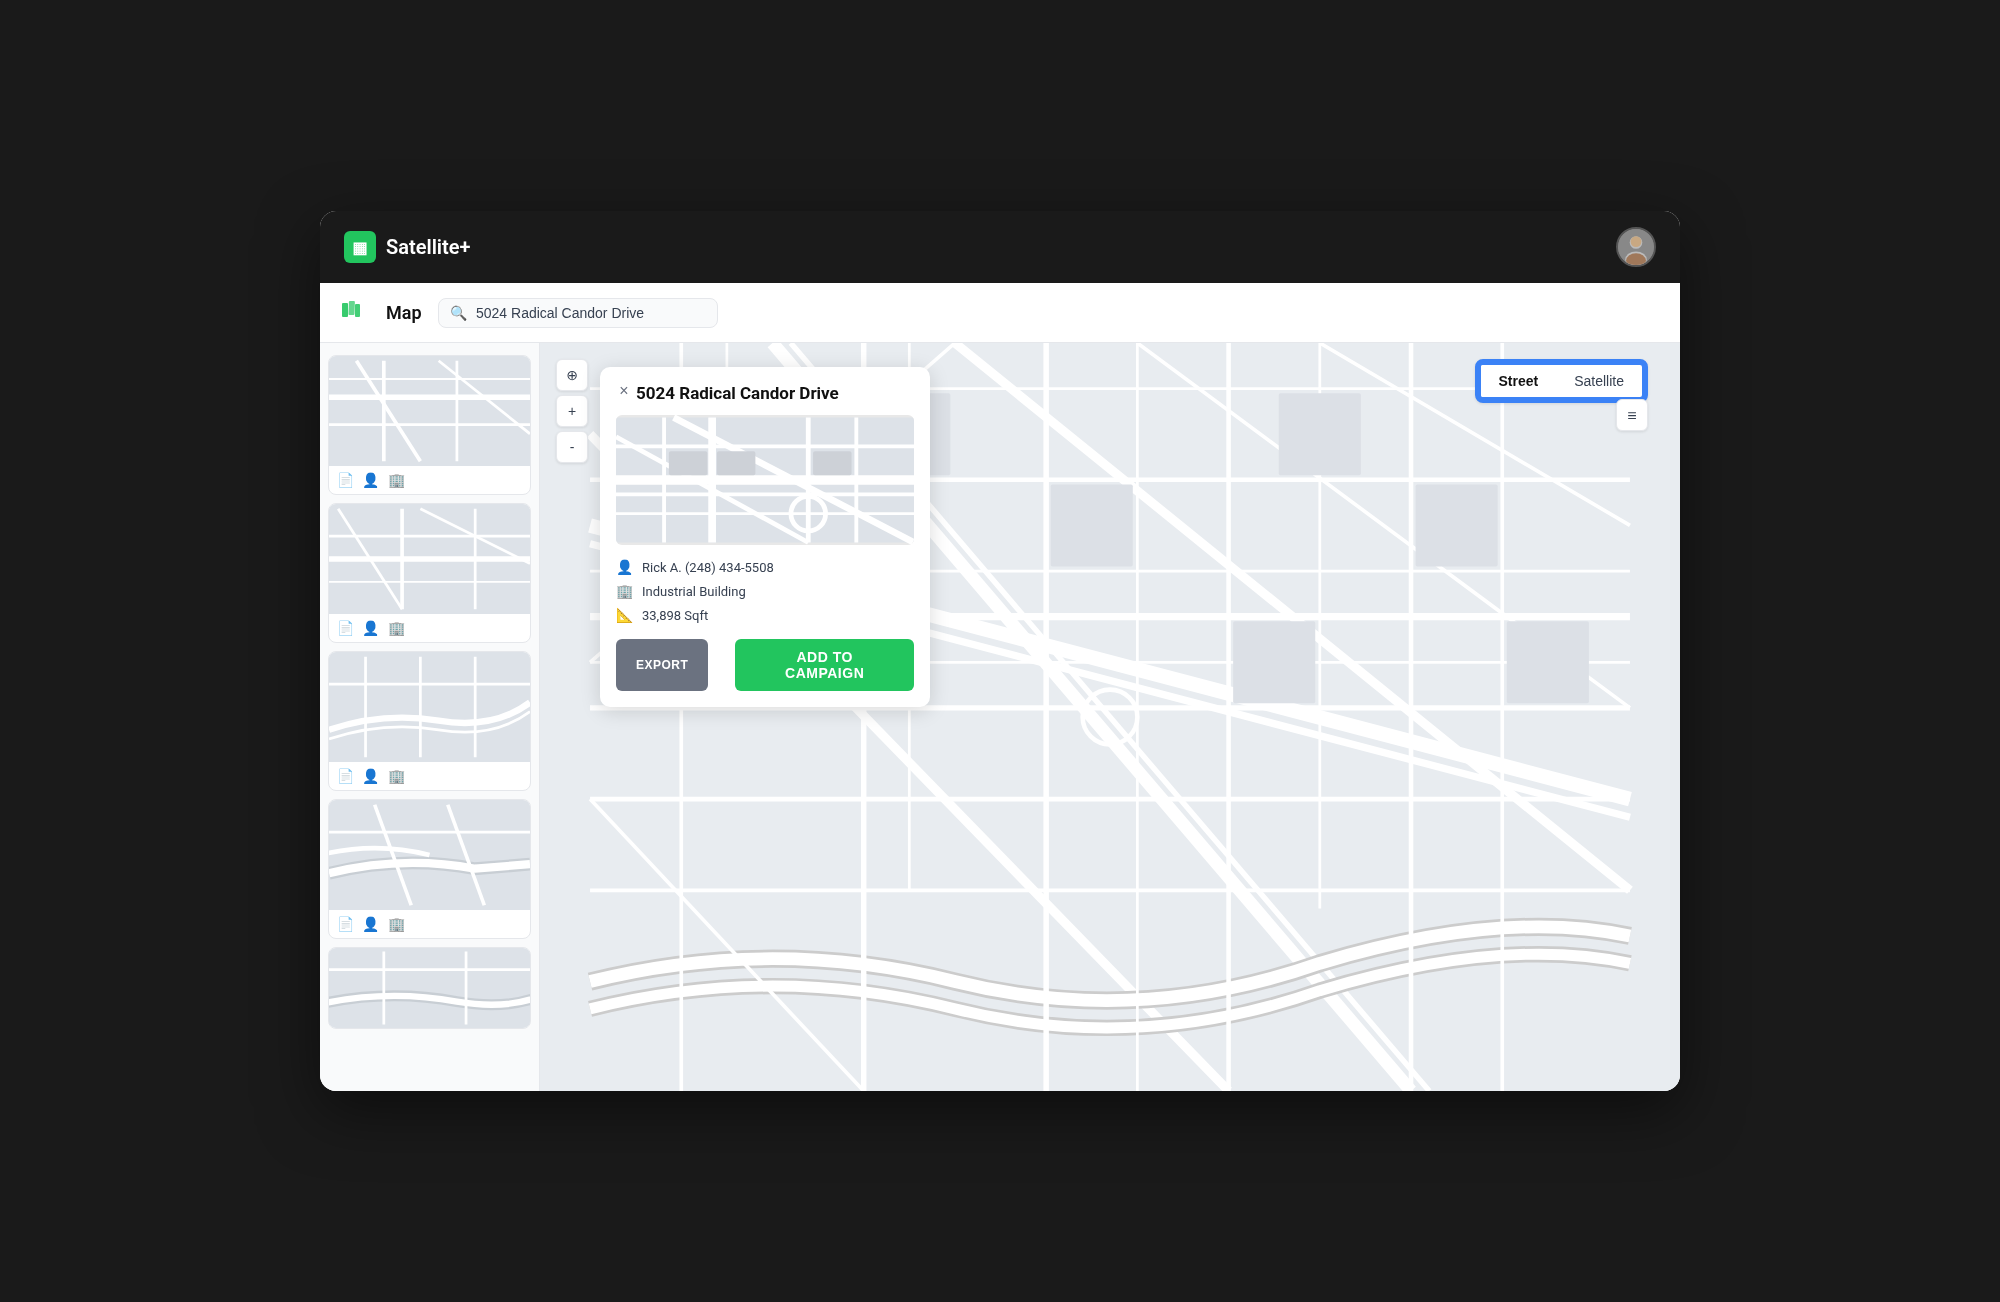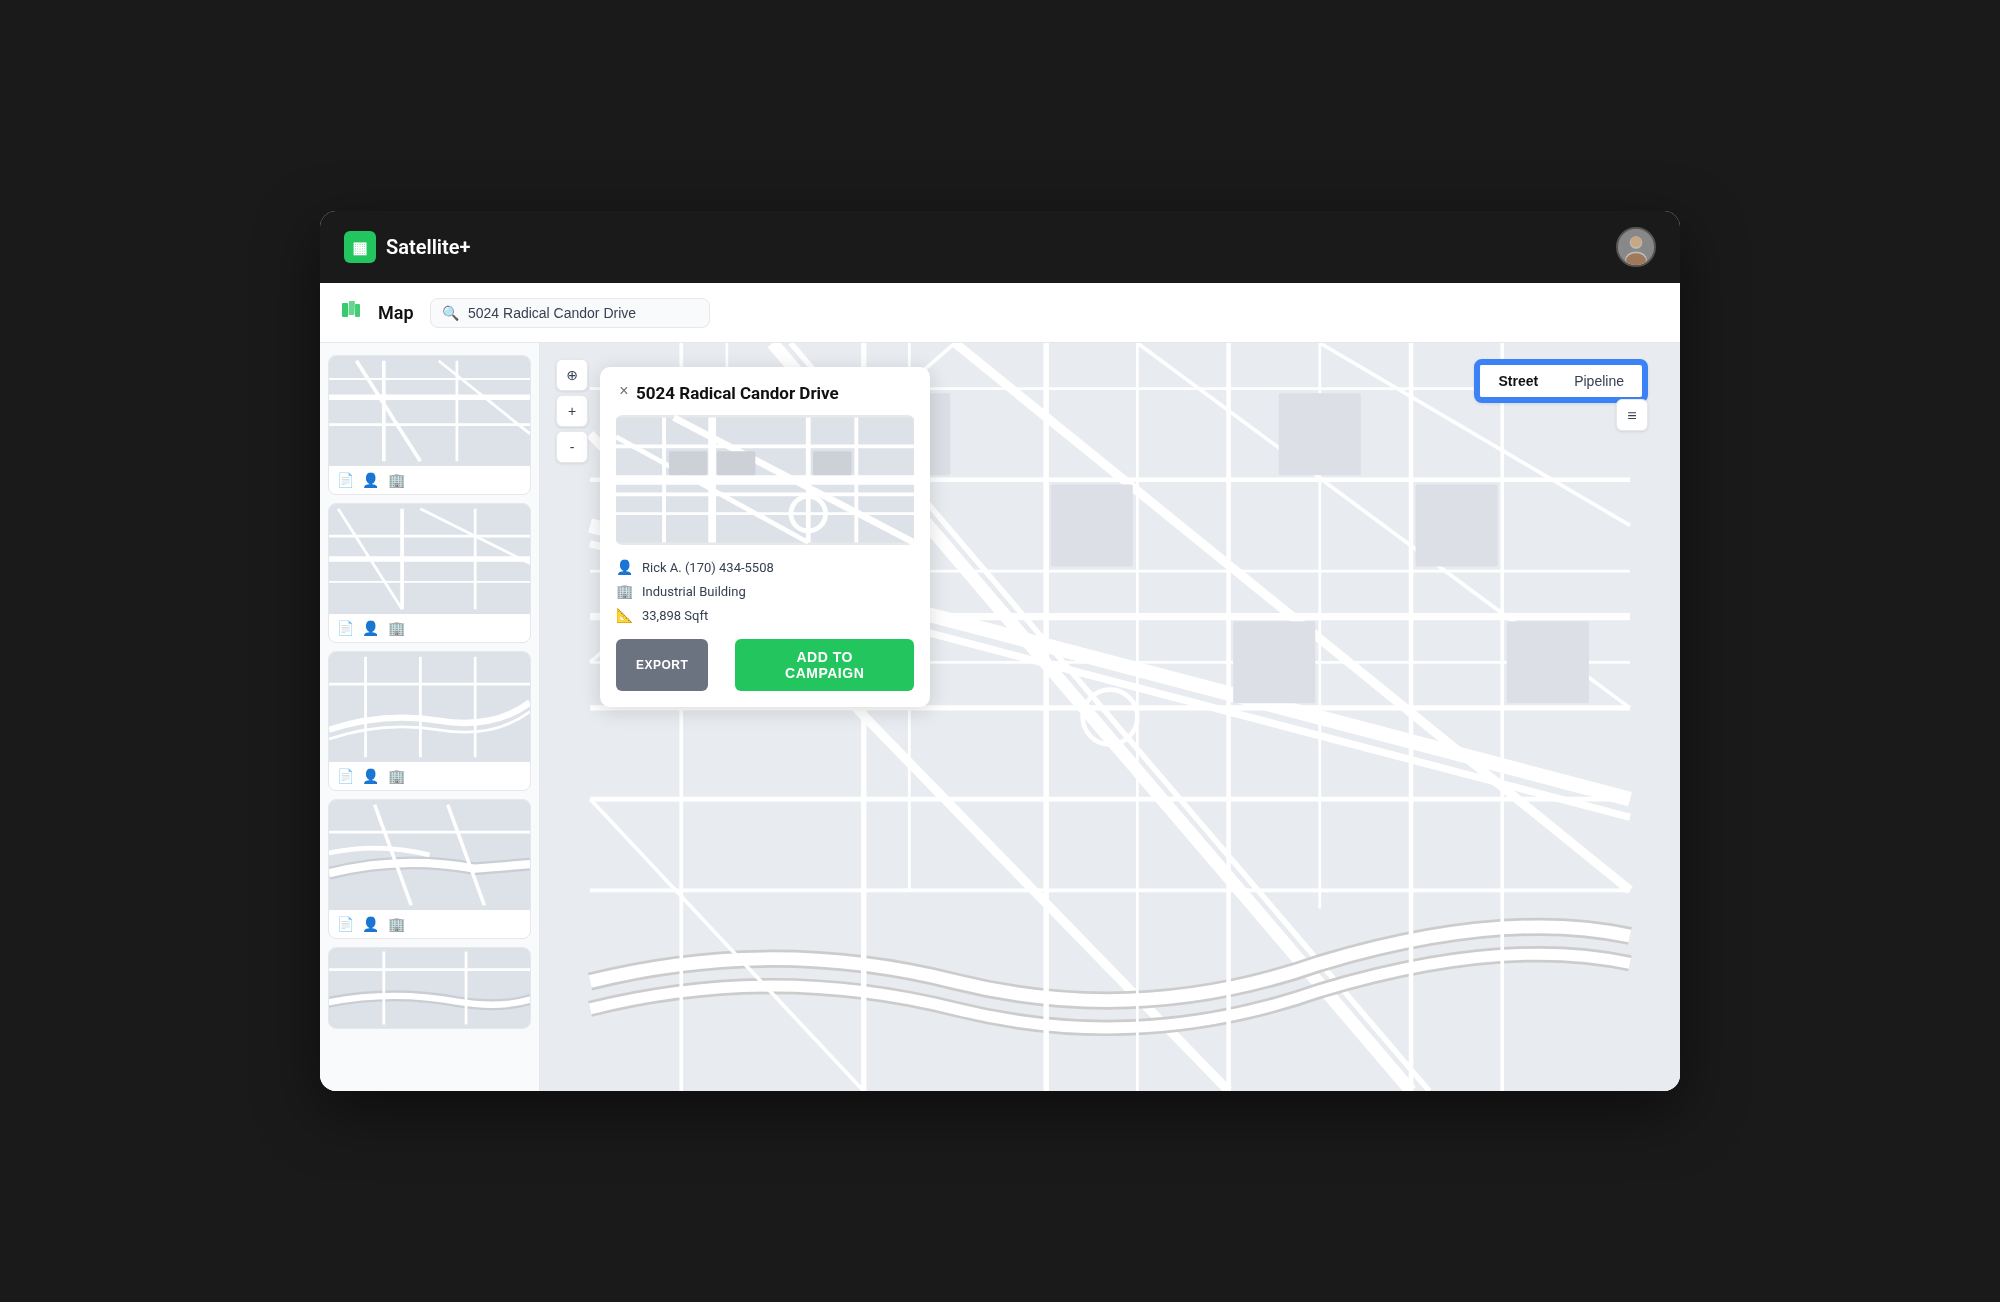--- a/index.html
+++ b/index.html
@@ -78,21 +78,21 @@
       display: flex;
       align-items: center;
       padding: 0 20px;
       gap: 16px;
       flex-shrink: 0;
     }
 
     .header-page-title {
       display: flex;
       align-items: center;
-      gap: 16px;
+      gap: 24px;
       font-size: 18px;
       font-weight: 600;
       color: #111;
     }
 
     .header-page-icon {
       color: #22c55e;
       font-size: 20px;
     }
 
@@ -564,21 +564,21 @@
       </svg>
 
       <div class="map-controls">
         <button class="map-control-btn">⊕</button>
         <button class="map-control-btn">+</button>
         <button class="map-control-btn">-</button>
       </div>
 
       <div class="map-type-toggle">
         <button class="map-type-btn active">Street</button>
-        <button class="map-type-btn">Pipeline</button>
+        <button class="map-type-btn">Satellite</button>
       </div>
 
       <div class="map-menu-icon">
         <span>≡</span>
       </div>
 
       <div class="info-popup">
         <button class="popup-close">
           <span>×</span>
         </button>
@@ -603,21 +603,21 @@
 
             <rect x="105" y="35" width="40" height="25" fill="#cdd1d7" rx="2"></rect>
             <rect x="55" y="35" width="40" height="25" fill="#cdd1d7" rx="2"></rect>
             <rect x="205" y="35" width="40" height="25" fill="#cdd1d7" rx="2"></rect>
           </svg>
         </div>
 
         <div class="popup-details">
           <div class="popup-detail-row">
             <span class="popup-detail-icon">👤</span>
-            <span>Rick A. (170) 434-5508</span>
+            <span>Rick A. (248) 434-5508</span>
           </div>
           <div class="popup-detail-row">
             <span class="popup-detail-icon">🏢</span>
             <span>Industrial Building</span>
           </div>
           <div class="popup-detail-row">
             <span class="popup-detail-icon">📐</span>
             <span>33,898 Sqft</span>
           </div>
         </div>

